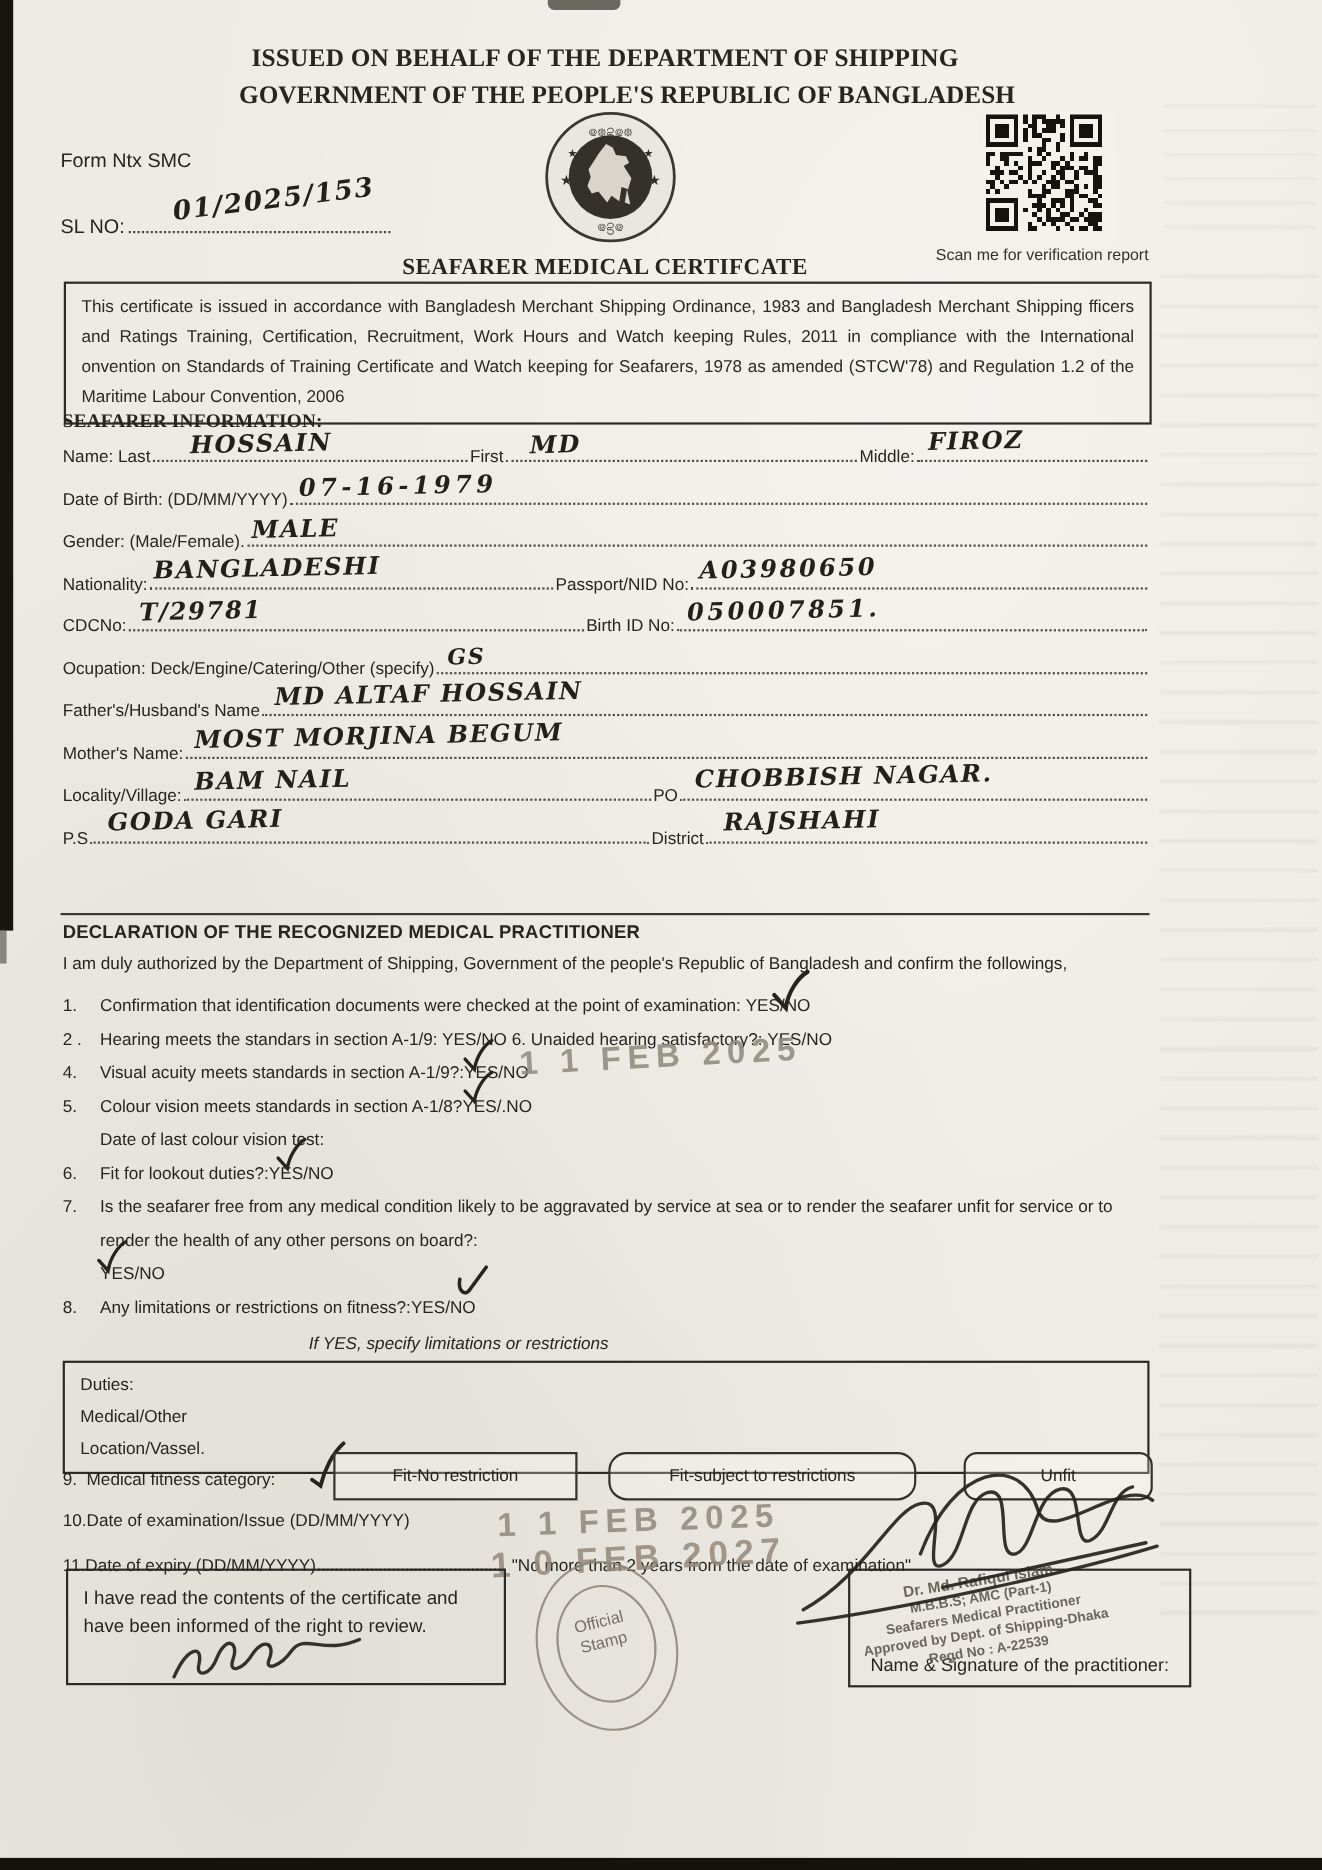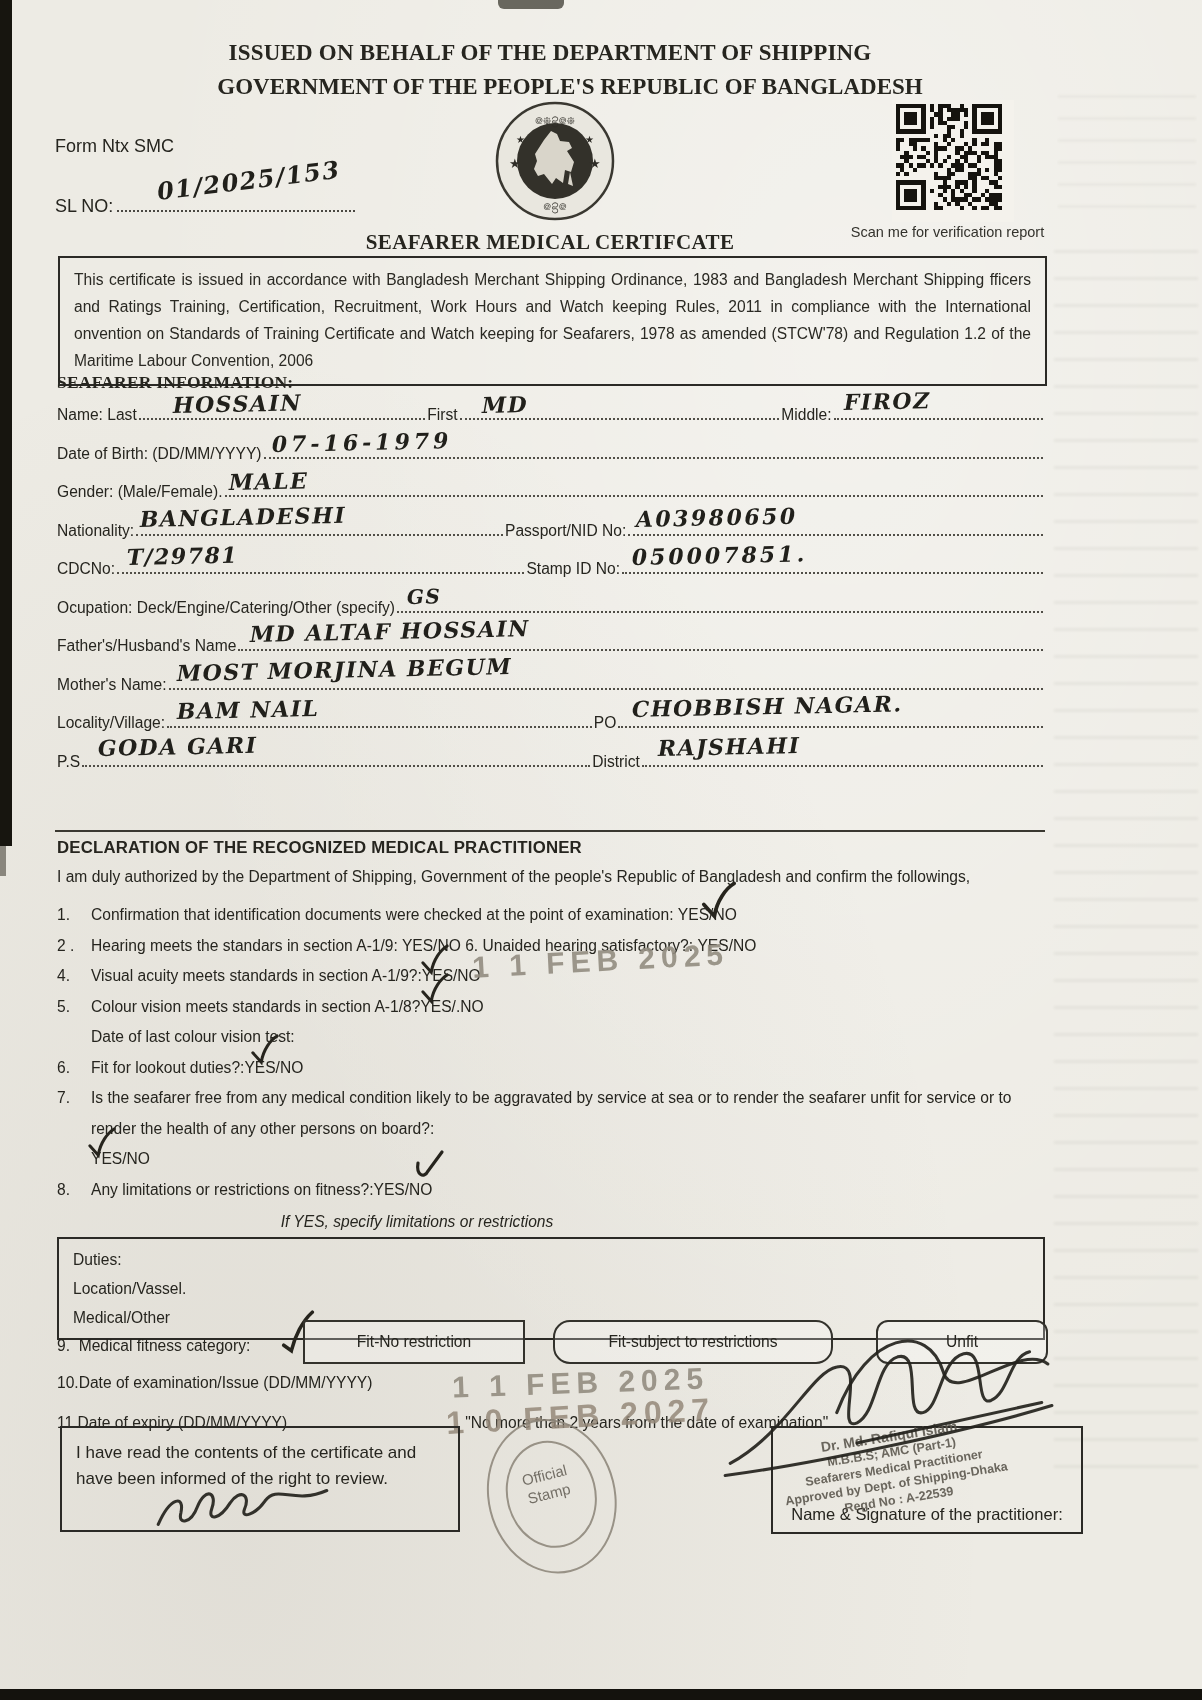--- a/index.html
+++ b/index.html
@@ -469,21 +469,21 @@
       <span class="lbl">Passport/NID No:</span>
       <span class="dots" style="flex:1.3">
         <span class="hand h22" style="left:8px;bottom:2px;letter-spacing:2.5px">A03980650</span>
       </span>
     </div>
     <div class="frow">
       <span class="lbl">CDCNo:</span>
       <span class="dots" style="flex:1.5">
         <span class="hand h22" style="left:10px;bottom:2px">T/29781</span>
       </span>
-      <span class="lbl">Stamp ID No:</span>
+      <span class="lbl">Birth ID No:</span>
       <span class="dots" style="flex:1.55">
         <span class="hand h22" style="left:10px;bottom:2px;letter-spacing:3px">050007851.</span>
       </span>
     </div>
     <div class="frow">
       <span class="lbl">Ocupation: Deck/Engine/Catering/Other (specify)</span>
       <span class="dots" style="flex:1">
         <span class="hand h20" style="left:10px;bottom:2px">GS</span>
       </span>
     </div>
@@ -572,22 +572,22 @@
       <span class="inum">8.</span>
       <span class="itext"><span>Any limitations or restrictions on fitness?:</span><span class="yn"><span>YES/NO</span><span class="tick" style="left:40px;top:-26px"><svg width="32" height="36" viewBox="0 0 32 36">
                 <path d="M4 14 C2 26 10 30 14 22 L28 3"></path>
               </svg></span></span></span>
     </div>
 
     <div class="ifyes">If YES, specify limitations or restrictions</div>
 
     <div class="duties-box">
       <div>Duties:</div>
+      <div>Medical/Other</div>
       <div>Location/Vassel.</div>
-      <div>Medical/Other</div>
     </div>
   </div>
 
   <div class="fit-label">
     <span>9.</span>&nbsp;
     <span>Medical fitness category:</span>
   </div>
   <span class="tick fit-tick"><svg width="36" height="44" viewBox="0 0 32 40">
         <path d="M3 32 L10 37 C13 24 20 10 29 2"></path>
       </svg></span>

